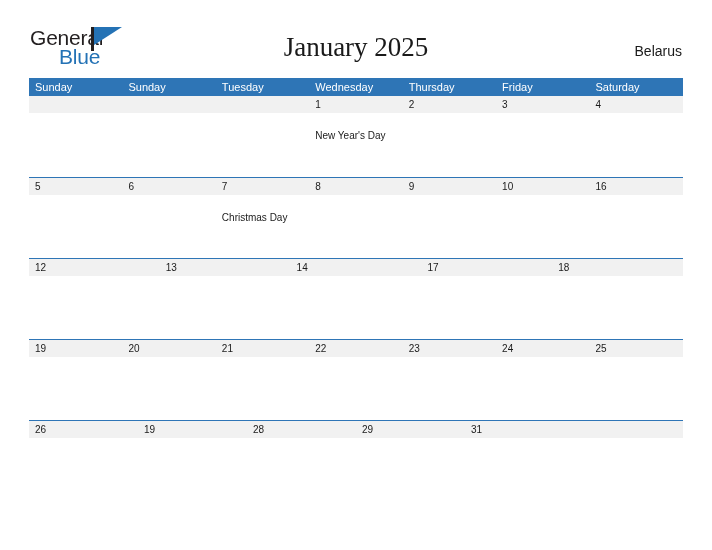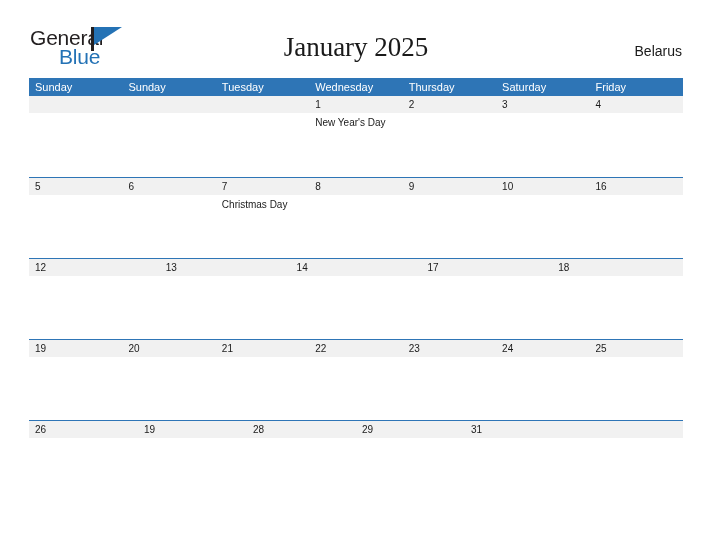--- a/index.html
+++ b/index.html
@@ -144,21 +144,21 @@
 
   .events {
     display: flex;
     height: 62px;
     background: #ffffff;
   }
   .event-cell {
     flex: 1 1 0;
     box-sizing: border-box;
     padding-left: 6px;
-    padding-top: 3px;
+    padding-top: 16px;
     font-size: 10px;
     line-height: 13px;
     color: #1a1a1a;
     white-space: nowrap;
     overflow: hidden;
   }
 </style>
 </head>
 <body>
 
@@ -180,22 +180,22 @@
   </div>
 
   <div class="calendar">
 
     <div class="weekday-row">
       <div class="weekday-cell">Sunday</div>
       <div class="weekday-cell">Sunday</div>
       <div class="weekday-cell">Tuesday</div>
       <div class="weekday-cell">Wednesday</div>
       <div class="weekday-cell">Thursday</div>
+      <div class="weekday-cell">Friday</div>
       <div class="weekday-cell">Saturday</div>
-      <div class="weekday-cell">Friday</div>
     </div>
 
     <div class="week-row first">
       <div class="band">
         <div class="band-cell"></div>
         <div class="band-cell"></div>
         <div class="band-cell"></div>
         <div class="band-cell">1</div>
         <div class="band-cell">2</div>
         <div class="band-cell">3</div>

